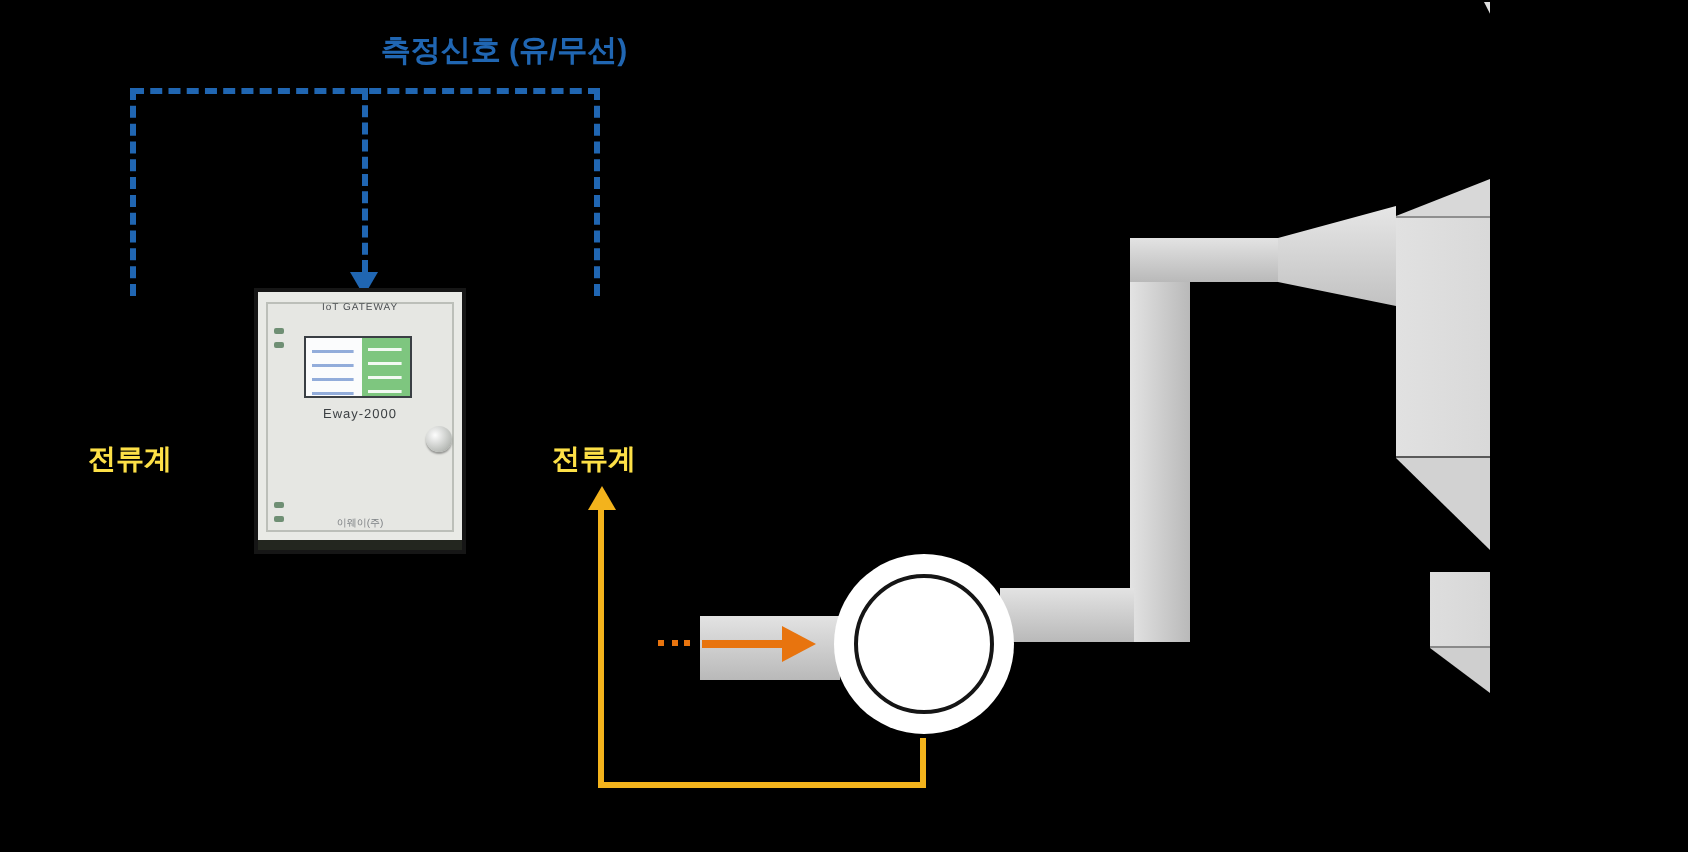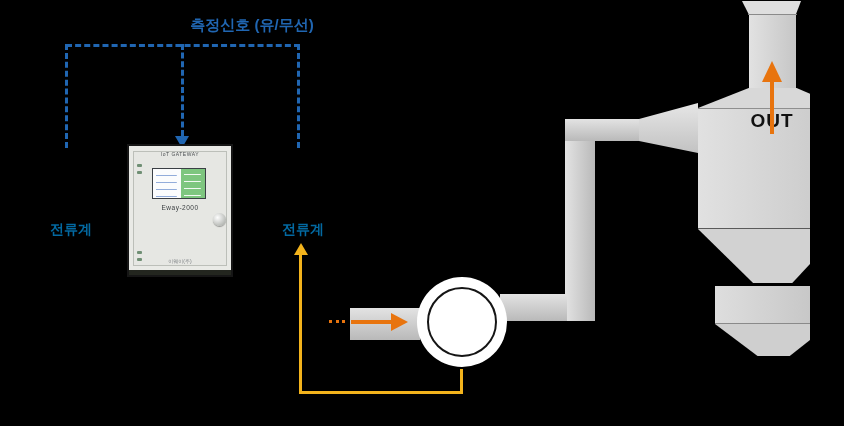--- a/index.html
+++ b/index.html
@@ -1,17 +1,17 @@
 <!DOCTYPE html>
 <html><head>
 <meta charset="utf-8">
 <style>
   html,body{margin:0;padding:0;background:#000;}
   #stage{
-    position:relative;width:810px;height:426px;background:#000;
+    position:relative;width:745px;height:426px;background:#000;
     overflow:hidden;font-family:"Liberation Sans",sans-serif;
   }
   .abs{position:absolute;}
   
   .sig-label{
     left:190px;top:16px;width:124px;text-align:center;
     color:#2066B2;font-size:15px;font-weight:bold;white-space:nowrap;
   }
   .dash-h{left:66px;top:44px;width:234px;height:0;border-top:3px dashed #2066B2;}
   .dash-v{width:0;border-left:3px dashed #2066B2;}
@@ -64,21 +64,21 @@
   .hinge.h2{left:8px;top:25px;}
   .hinge.h3{left:8px;top:105px;}
   .hinge.h4{left:8px;top:112px;}
   .cab-footer-label{
     position:absolute;left:0;top:112px;width:100%;text-align:center;
     font-size:5px;color:#7b7f82;
   }
   .cab-base{position:absolute;left:0;bottom:0;width:100%;height:5px;background:#23261f;}
   
   .ammeter-label{
-    color:#0369a1;font-size:14px;font-weight:bold;white-space:nowrap;text-align:right;
+    color:#fde047;font-size:14px;font-weight:bold;white-space:nowrap;text-align:left;
   }
   .ammeter-label.left{left:44px;top:221px;width:48px;}
   .ammeter-label.fan{left:276px;top:221px;width:48px;}
   .wire{background:#F3B31C;}
   .wire-v1{left:299px;top:254px;width:3px;height:139px;}
   .wire-h1{left:299px;top:391px;width:164px;height:3px;}
   .wire-v2{left:460px;top:369px;width:3px;height:25px;}
   .wire-arrowhead{
     left:294px;top:243px;width:0;height:0;
     border-left:7px solid transparent;border-right:7px solid transparent;

